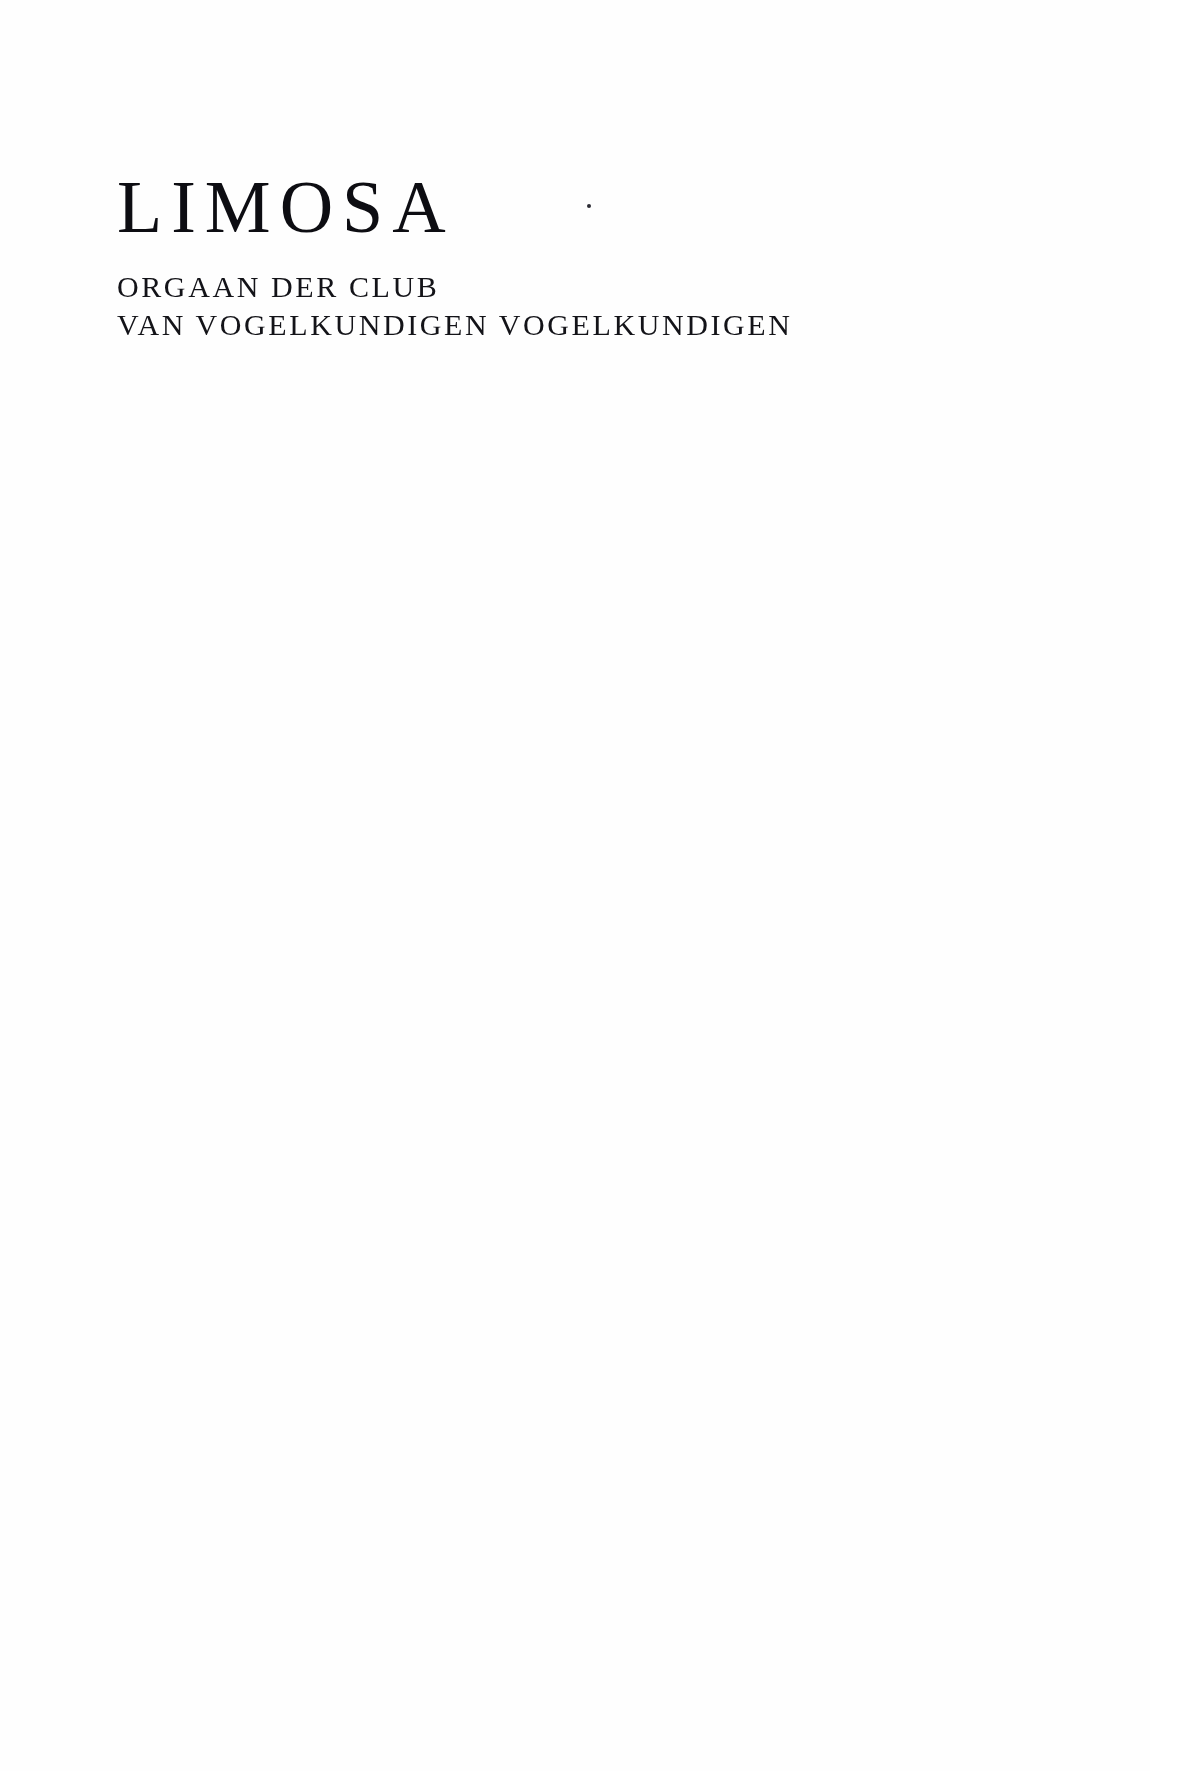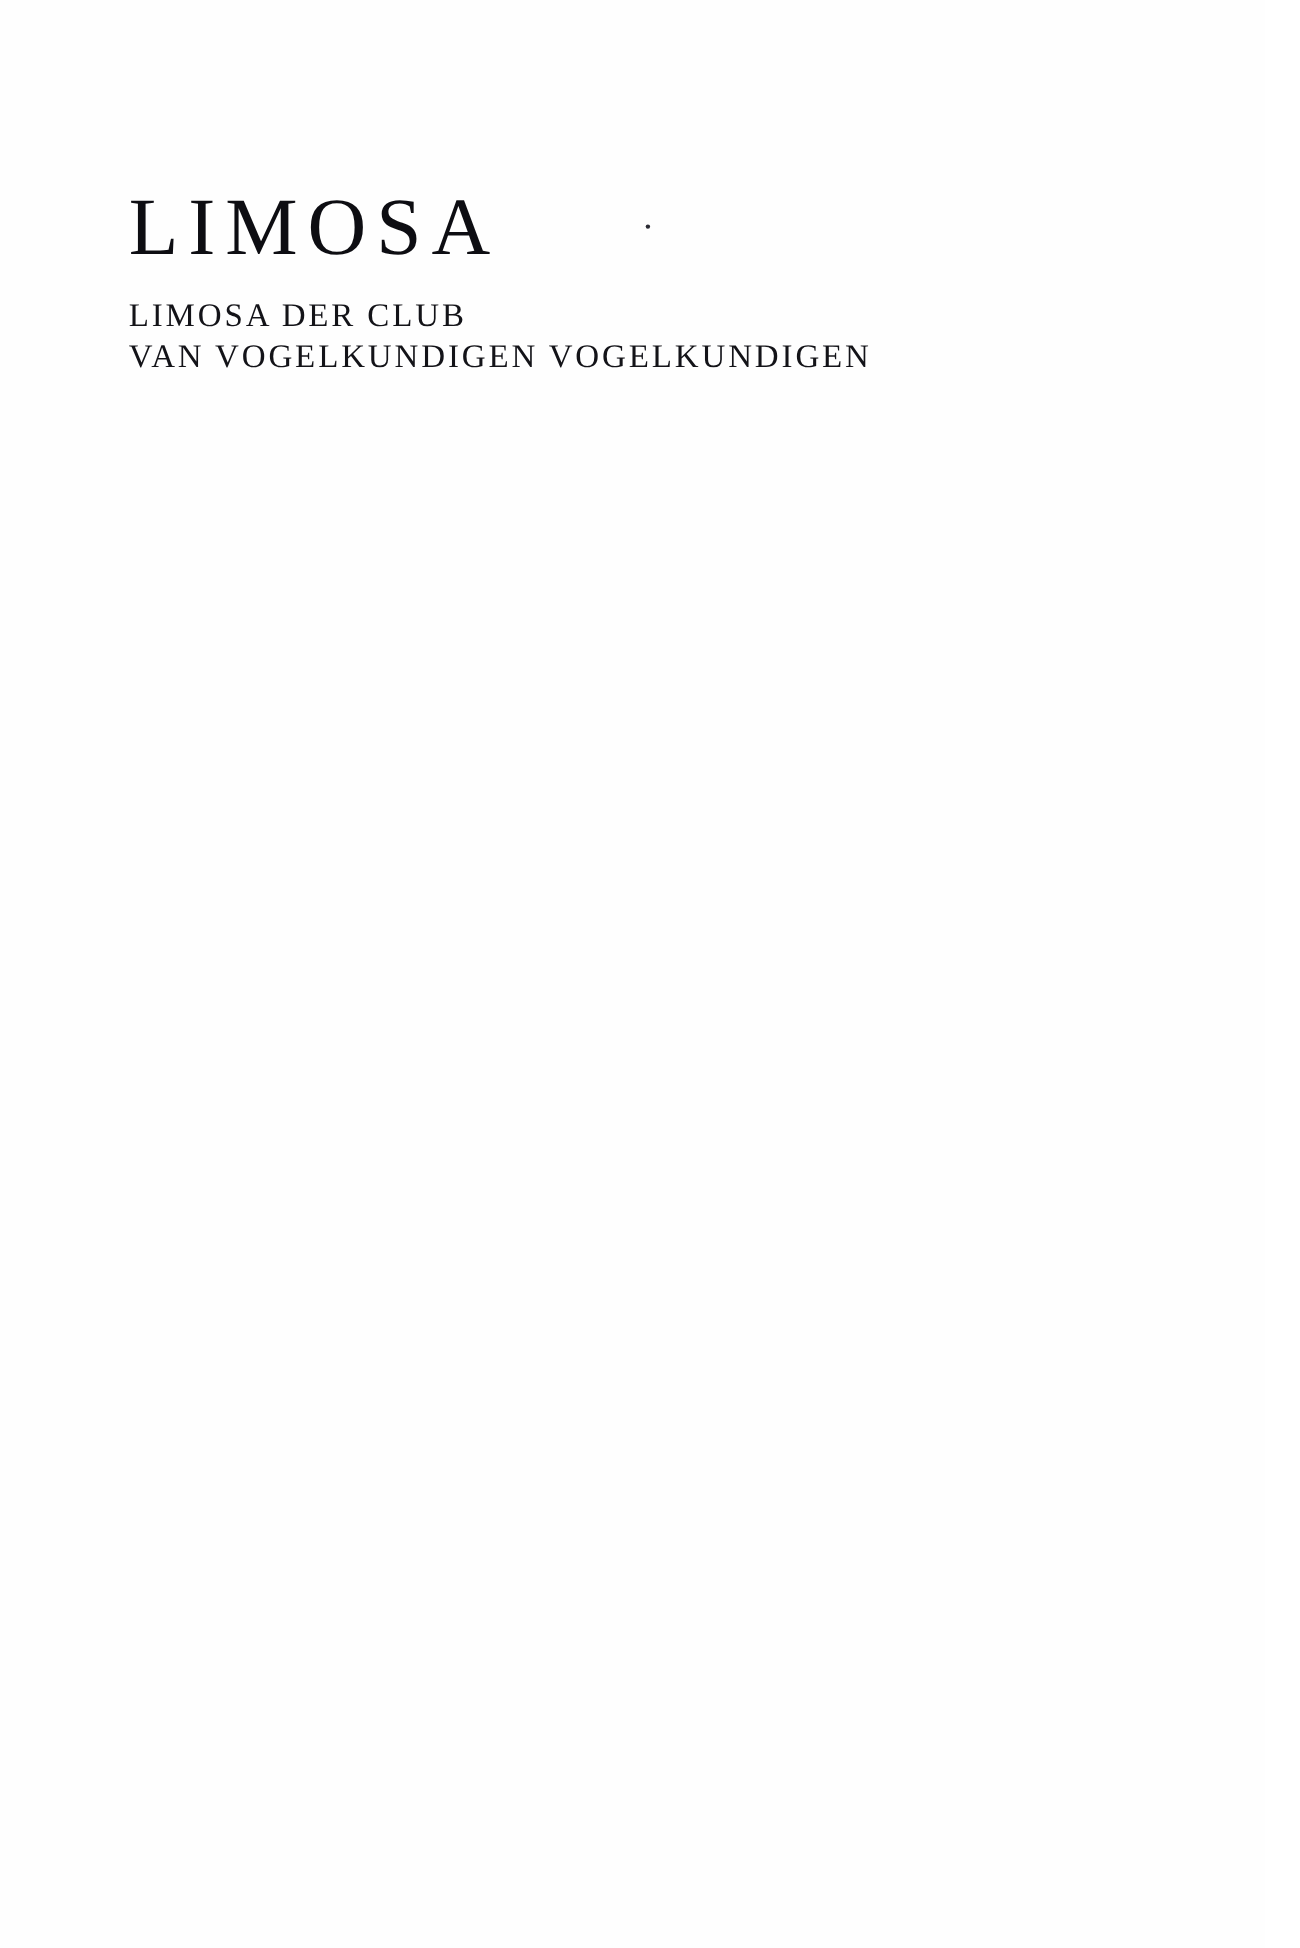--- a/index.html
+++ b/index.html
@@ -58,21 +58,21 @@
 </head>
 <body>
 
 <div class="page">
 
   <div class="masthead">
 
     <h1 class="journal-title">LIMOSA</h1>
 
     <div class="subtitle-block">
-      <p class="subtitle-line">LIMOSA DER CLUB</p>
+      <p class="subtitle-line">ORGAAN DER CLUB</p>
       <p class="subtitle-line">VAN VOGELKUNDIGEN VOGELKUNDIGEN</p>
     </div>
 
   </div>
 
   <span class="title-dot"></span>
 
 </div>
 
 </body></html>

